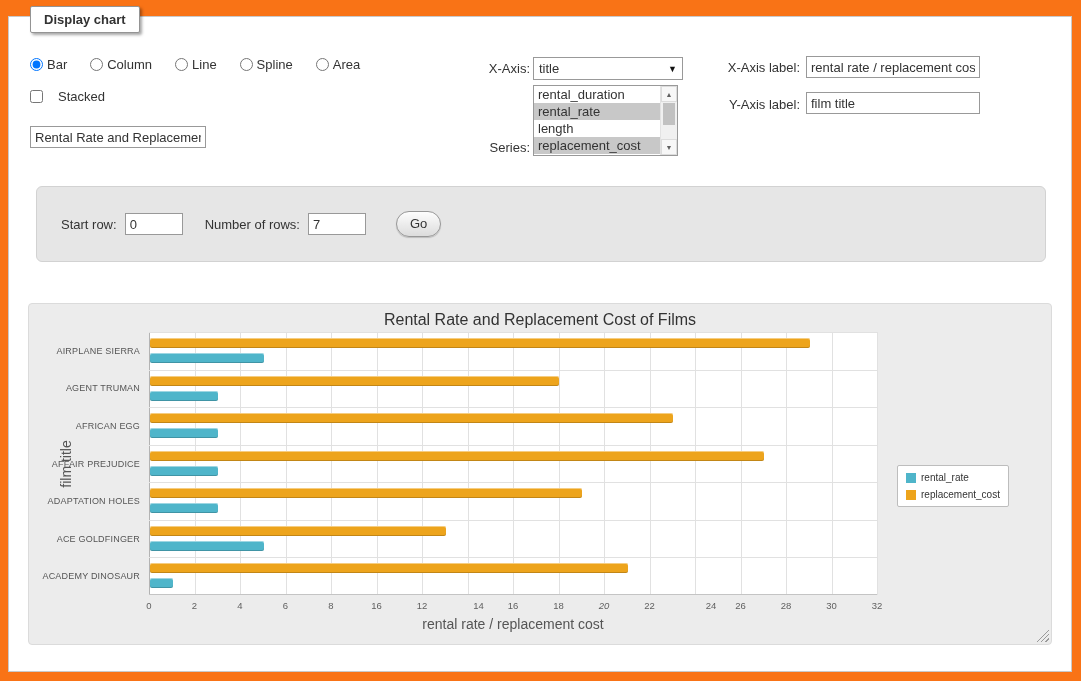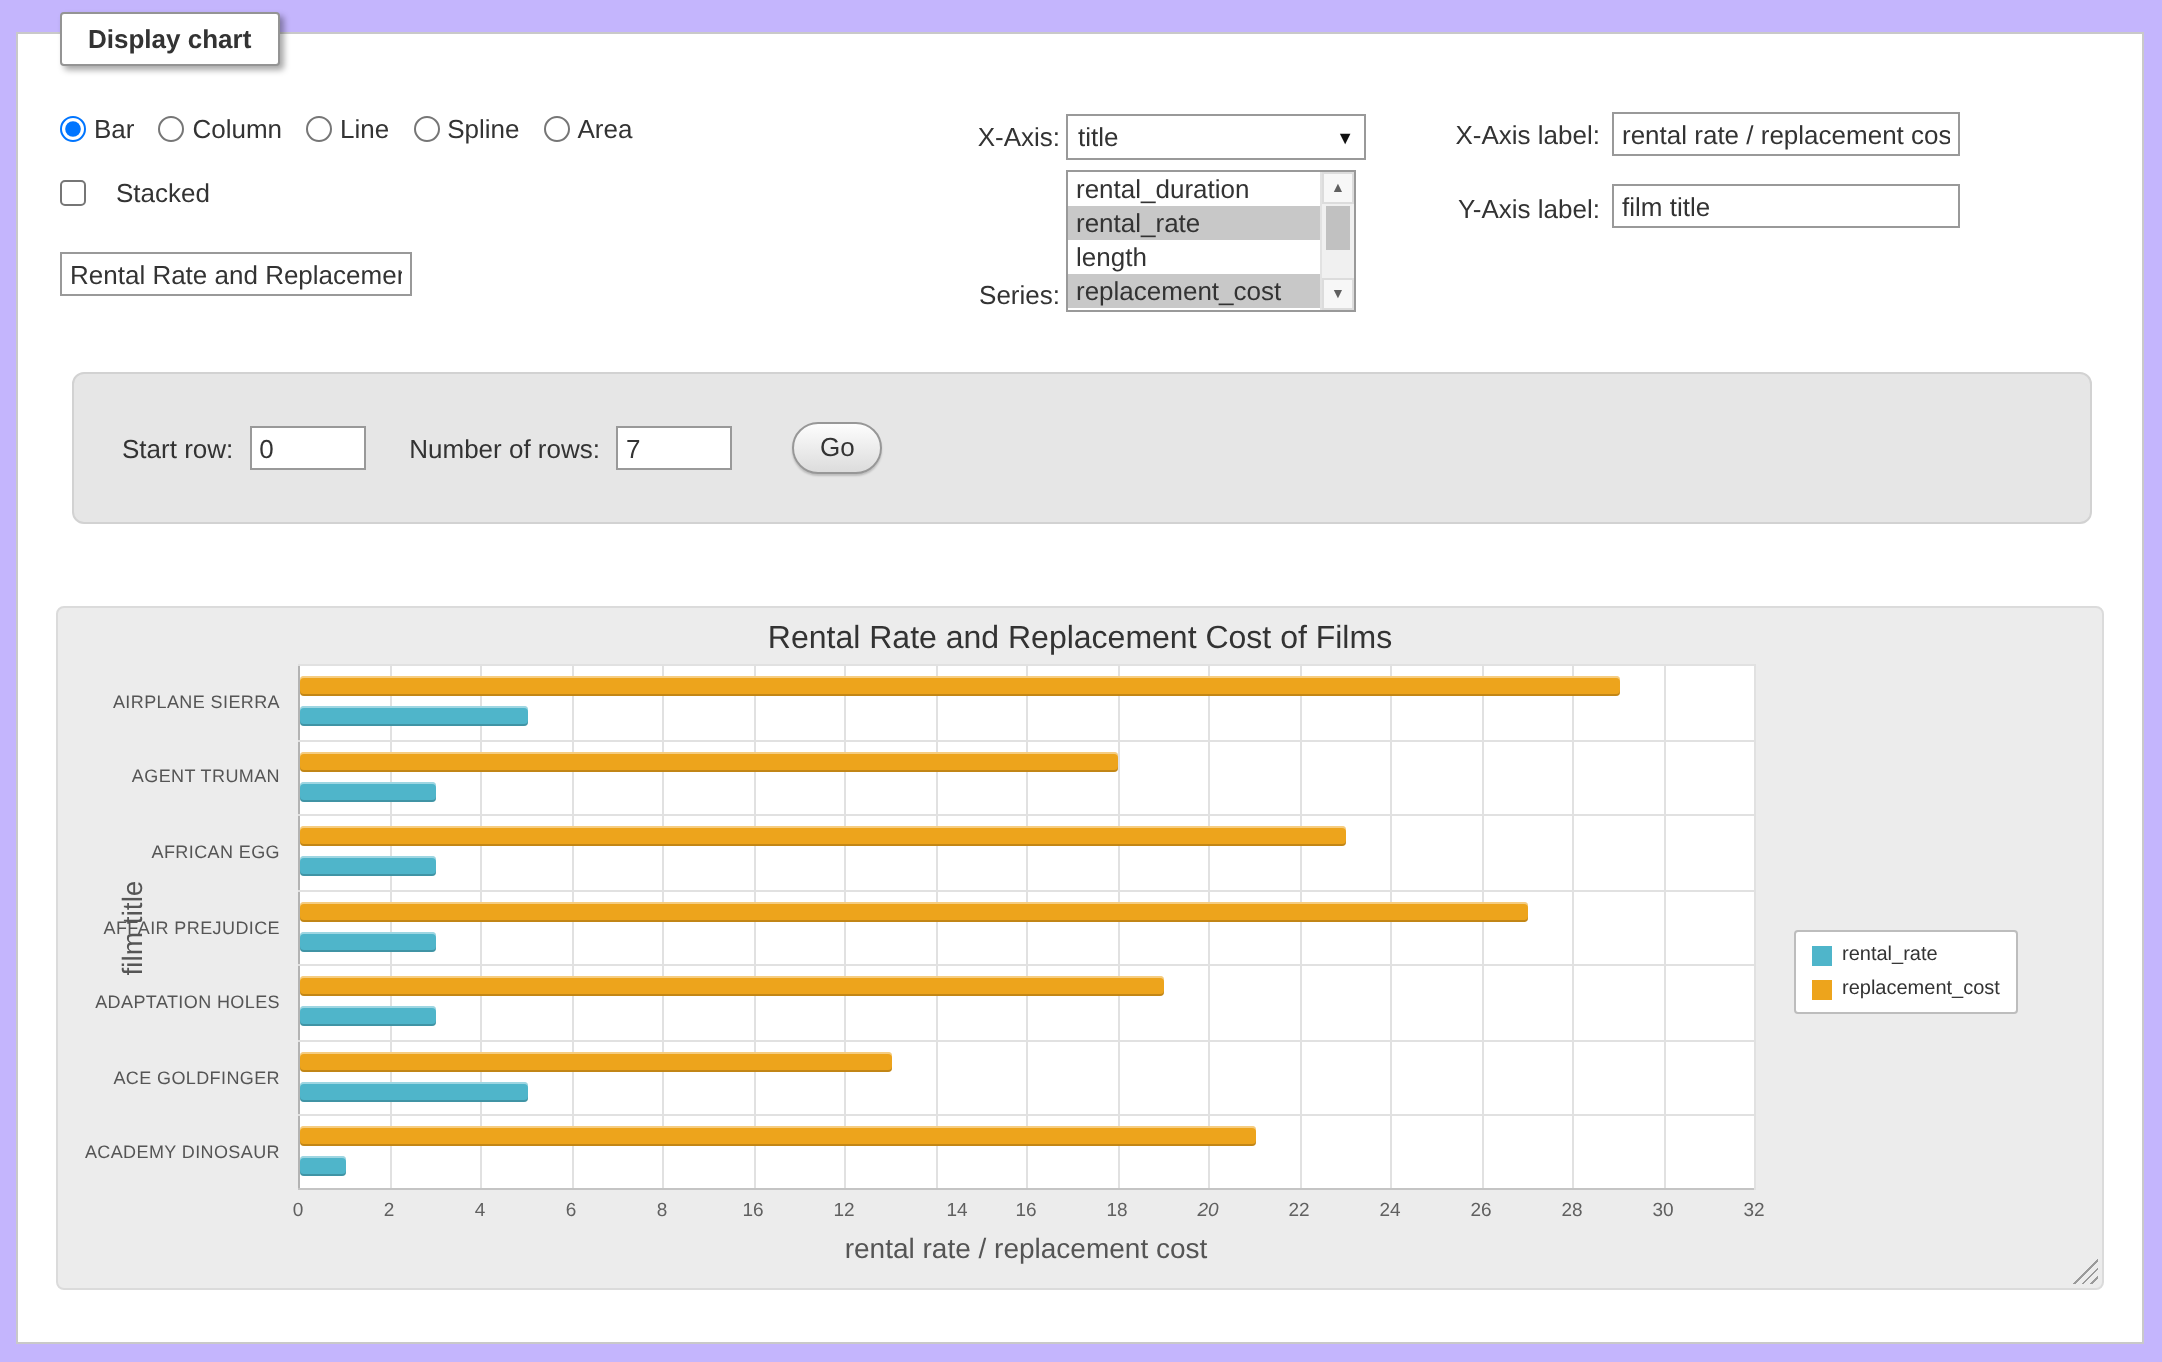--- a/index.html
+++ b/index.html
@@ -1,28 +1,28 @@
 <!DOCTYPE html>
 <html><head>
 <meta charset="utf-8">
 <style>
   * { box-sizing: border-box; margin: 0; padding: 0; }
   html,body { background:#fff; }
   body { font-family: "Liberation Sans", sans-serif; font-size: 13px; color: #333; }
-  .page { position: relative; width: 1081px; height: 681px; background: #c4b5fd; overflow: hidden; }
+  .page { position: relative; width: 1081px; height: 681px; background: #f97316; overflow: hidden; }
 
   
   .outer-border { position: absolute; left: 8px; top: 16px; width: 1064px; height: 656px;
     border: 1px solid #c9c9c9; background: #fff; }
   .legend-box { position: absolute; left: 30px; top: 6px; z-index: 5; background: #fff;
     border: 1px solid #949494; border-radius: 2px; padding: 5px 13px; font-weight: bold;
     font-size: 13px; box-shadow: 2px 2px 3px rgba(0,0,0,0.35); }
 
   
-  .radio-row { position: absolute; left: 30px; top: 57px; display: flex; align-items: center; gap: 12px; z-index: 2; }
+  .radio-row { position: absolute; left: 30px; top: 57px; display: flex; align-items: center; gap: 23px; z-index: 2; }
   .radio-item { display: flex; align-items: center; gap: 4px; cursor: default; }
   .stacked-row { position: absolute; left: 30px; top: 89px; display: flex; align-items: center; gap: 15px; z-index: 2; }
   input[type=text] { border: 1px solid #999; font: 13px "Liberation Sans", sans-serif;
     padding: 2px 4px; color: #333; height: 22px; background: #fff; }
   .title-input { position: absolute; left: 30px; top: 126px; width: 176px; z-index: 2; }
 
   .field-caption { position: absolute; text-align: right; color: #333; z-index: 2; }
   .xaxis-caption { left: 420px; top: 61px; width: 110px; }
   .series-caption { left: 420px; top: 140px; width: 110px; }
   .xlabel-caption { left: 690px; top: 60px; width: 110px; }
@@ -182,21 +182,21 @@
         <div class="tick-label" style="left: 318.5px; margin-left: 11px;">14</div>
         <div class="vgrid" style="left: 364px;"></div>
         <div class="tick-label" style="left: 364px;">16</div>
         <div class="vgrid" style="left: 409.5px;"></div>
         <div class="tick-label" style="left: 409.5px;">18</div>
         <div class="vgrid" style="left: 455px;"></div>
         <div class="tick-label" style="left: 455px; font-style: italic;">20</div>
         <div class="vgrid" style="left: 500.5px;"></div>
         <div class="tick-label" style="left: 500.5px;">22</div>
         <div class="vgrid" style="left: 546px;"></div>
-        <div class="tick-label" style="left: 546px;">24</div>
+        <div class="tick-label" style="left: 562px;">24</div>
         <div class="vgrid" style="left: 591.5px;"></div>
         <div class="tick-label" style="left: 591.5px;">26</div>
         <div class="vgrid" style="left: 637px;"></div>
         <div class="tick-label" style="left: 637px;">28</div>
         <div class="vgrid" style="left: 682.5px;"></div>
         <div class="tick-label" style="left: 682.5px;">30</div>
         <div class="vgrid" style="left: 728px;"></div>
         <div class="tick-label" style="left: 728px;">32</div>
         <div class="hgrid" style="top: 0px;"></div>
         <div class="hgrid" style="top: 37.5714px;"></div>

